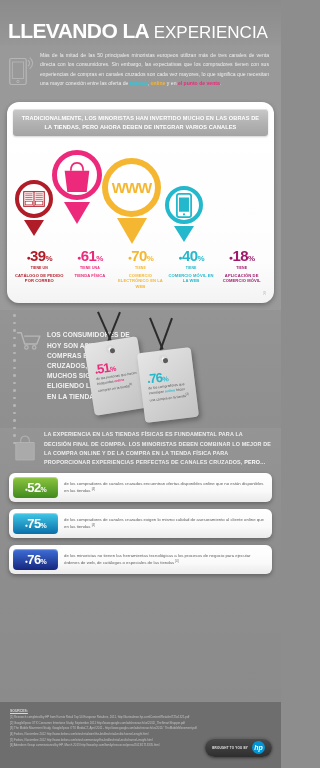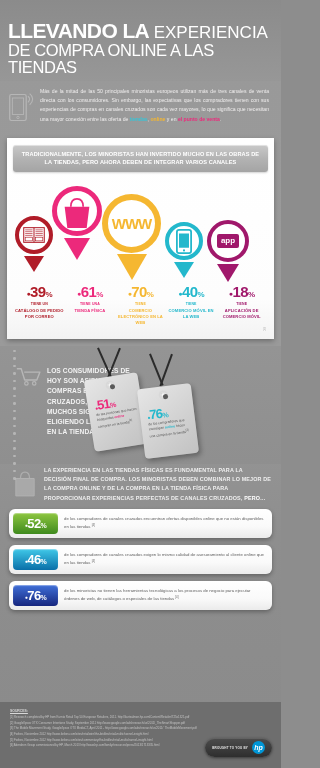--- a/index.html
+++ b/index.html
@@ -33,21 +33,21 @@
     flex:1; padding-right:4px;
   }
   .lk-cyan { color:#35c5d8; font-weight:bold; }
   .lk-yellow { color:#f5b731; font-weight:bold; }
   .lk-pink { color:#ec297b; font-weight:bold; }
 
   
   .panel {
     margin: 4px 7px 0 7px;
     background: linear-gradient(180deg,#fff 0%,#fdfdfd 80%,#f3f3f3 100%);
-    border-radius: 0;
+    border-radius: 12px;
     padding: 7px 6px 8px 6px;
     box-shadow: 0 2px 5px rgba(0,0,0,.30);
     position: relative;
   }
   .banner {
     background: linear-gradient(180deg,#c9c9c9 0%,#b3b3b3 50%,#a4a4a4 100%);
     border-radius: 3px; padding: 5px 6px;
     text-align:center; color:#fff;
     font-size:5.6px; font-weight:bold; line-height:1.55;
     letter-spacing:.1px;
@@ -148,21 +148,20 @@
 </head>
 <body>
 
 <div class="page">
 
   <div class="header">
     <div class="hl1">
       <span>LLEVANDO LA</span>
       <span class="thin">EXPERIENCIA</span>
     </div>
-    <div class="hl2">DE COMPRA ONLINE A LAS TIENDAS</div>
   </div>
 
   <div class="intro-wrap">
     <div class="intro-icon">
       <svg viewBox="0 0 30 38" width="26" height="33">
         <rect x="2" y="4" width="19" height="30" rx="2" fill="none" stroke="#cfcfcf" stroke-width="1.4"></rect>
         <rect x="5" y="8" width="13" height="19" fill="none" stroke="#cfcfcf" stroke-width="1"></rect>
         <circle cx="11.5" cy="30.5" r="1.4" fill="none" stroke="#cfcfcf" stroke-width="1"></circle>
         <path d="M23 6 q4 3 0 7" fill="none" stroke="#cfcfcf" stroke-width="1.2"></path>
         <path d="M25 3 q7 6 0 13" fill="none" stroke="#cfcfcf" stroke-width="1.2"></path>
@@ -221,26 +220,20 @@
         <div class="ring" style="width:38px;height:38px;border:4px solid #23b8cc;">
           <svg viewBox="0 0 18 28" width="16" height="25" style="position:absolute;left:7px;top:3px;">
             <rect x="1" y="1" width="16" height="26" rx="2.4" fill="none" stroke="#23b8cc" stroke-width="2"></rect>
             <rect x="3.4" y="5" width="11.2" height="16" fill="#23b8cc"></rect>
             <circle cx="9" cy="24" r="1.2" fill="#23b8cc"></circle>
           </svg>
         </div>
         <div class="tail" style="top:40px;border-left:10px solid transparent;border-right:10px solid transparent;border-top:16px solid #23b8cc;"></div>
       </div>
 
-      <div class="pin" style="left:194px; top:46px;">
-        <div class="ring" style="width:42px;height:42px;border:4px solid #a0186b;display:flex;align-items:center;justify-content:center;">
-          <span style="background:#a0186b;color:#fff;font-size:8px;font-weight:bold;padding:3px 4px;border-radius:2px;display:block;line-height:1;">app</span>
-        </div>
-        <div class="tail" style="top:44px;border-left:11px solid transparent;border-right:11px solid transparent;border-top:18px solid #a0186b;"></div>
-      </div>
     </div>
 
     <div class="stats">
       <div class="stat">
         <div class="num" style="color:#b01c28;"><span class="dot">●</span><span>39</span><span class="pc">%</span></div>
         <div class="sub" style="color:#b01c28;">TIENE UN</div>
         <div class="cap" style="color:#b01c28;">CATÁLOGO DE PEDIDO POR CORREO</div>
       </div>
       <div class="stat">
         <div class="num" style="color:#ec297b;"><span class="dot">●</span><span>61</span><span class="pc">%</span></div>
@@ -338,21 +331,21 @@
       <span>LA EXPERIENCIA EN LAS TIENDAS FÍSICAS ES FUNDAMENTAL PARA LA DECISIÓN FINAL DE COMPRA. LOS MINORISTAS DEBEN COMBINAR LO MEJOR DE LA COMPRA ONLINE Y DE LA COMPRA EN LA TIENDA FÍSICA PARA PROPORCIONAR EXPERIENCIAS PERFECTAS DE CANALES CRUZADOS, </span><span class="hl">PERO…</span>
     </div>
   </div>
 
   <div class="bars">
     <div class="bar">
       <div class="chip" style="background:linear-gradient(180deg,#8dc63f 0%,#3f8a1e 100%);"><span class="dot">●</span><span>52</span><span class="pc">%</span></div>
       <div class="bartxt"><span>de los compradores de canales cruzados encuentran ofertas disponibles online que no están disponibles en las tiendas</span> <sup>[4]</sup></div>
     </div>
     <div class="bar">
-      <div class="chip" style="background:linear-gradient(180deg,#3fc8e8 0%,#0a6fa8 100%);"><span class="dot">●</span><span>46</span><span class="pc">%</span></div>
+      <div class="chip" style="background:linear-gradient(180deg,#3fc8e8 0%,#0a6fa8 100%);"><span class="dot">●</span><span>75</span><span class="pc">%</span></div>
       <div class="bartxt"><span>de los compradores de canales cruzados exigen lo mismo calidad de asesoramiento al cliente online que en las tiendas</span> <sup>[4]</sup></div>
     </div>
     <div class="bar">
       <div class="chip" style="background:linear-gradient(180deg,#3f6fd8 0%,#16267e 100%);"><span class="dot">●</span><span>76</span><span class="pc">%</span></div>
       <div class="bartxt"><span>de los minoristas no tienen las herramientas tecnológicas a los procesos de negocio para ejecutar órdenes de web, de catálogos o especiales de las tiendas</span> <sup>[4]</sup></div>
     </div>
   </div>
 
   <div class="footer">
     <div class="src-title">SOURCES:</div>

